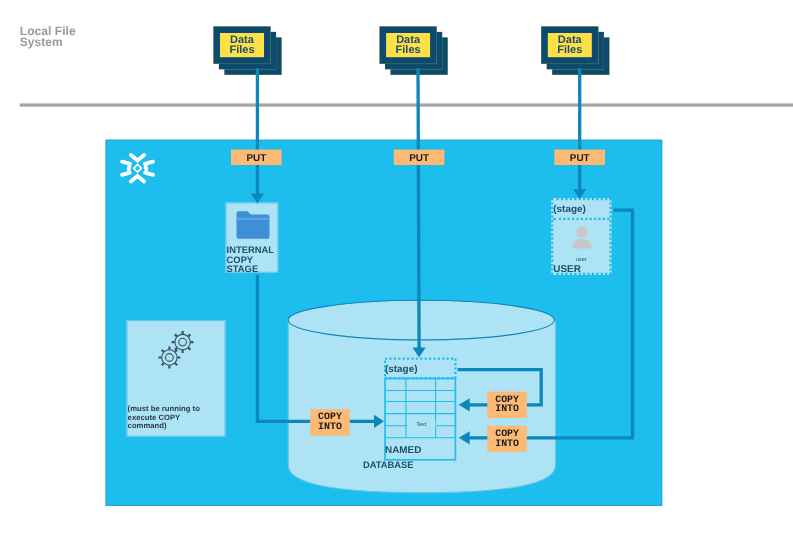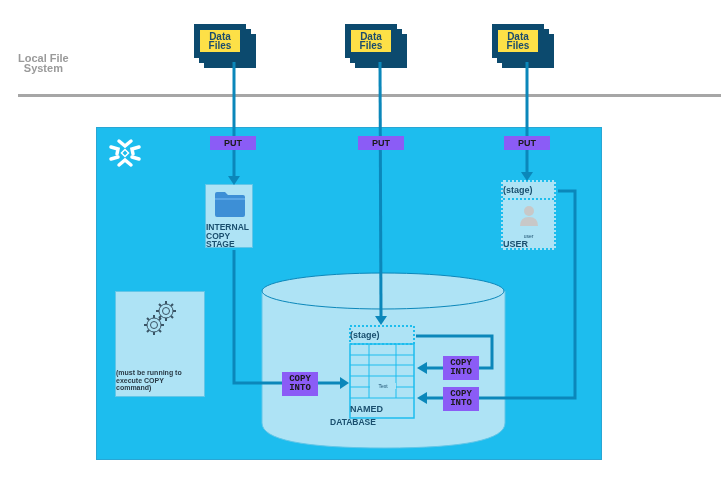--- a/index.html
+++ b/index.html
@@ -1,26 +1,26 @@
 <!DOCTYPE html>
 <html><head>
 <meta charset="utf-8">
 <style>
   html, body { margin:0; padding:0; background:#ffffff; }
   body { width:721px; height:491px; position:relative; overflow:hidden; font-family:"Liberation Sans", sans-serif; }
   .abs { position:absolute; }
-  .lfs { left:18px; top:53px; color:#9a9a9a; font-weight:bold; font-size:11px; line-height:10px;text-align:center; }
+  .lfs { left:18px; top:24px; color:#9a9a9a; font-weight:bold; font-size:11px; line-height:10px; }
   .divider { left:18px; top:94px; width:703px; height:3px; background:#a6a6a6; }
   .df { width:58px; height:40px; }
   .df .sheet { position:absolute; width:52px; height:34px; background:#fde047; border:6px solid #0c4a6e; box-sizing:border-box; }
   .df .s3 { left:10px; top:10px; }
   .df .s2 { left:5px; top:5px; }
   .df .s1 { left:0; top:0; display:flex; align-items:center; justify-content:center; text-align:center; color:#1c4c6c; font-weight:bold; font-size:10px; line-height:9px; }
   .sf { left:96px; top:127px; width:506px; height:333px; background:#1dbdee; border:1px solid #29a6d4; box-sizing:border-box; }
-  .label-box { background:#8b5cf6; color:#1a1a1a; font-weight:bold; font-size:9px; text-align:center; }
+  .label-box { background:#fdba74; color:#1a1a1a; font-weight:bold; font-size:9px; text-align:center; }
   .put { width:46px; height:14px; line-height:14px; }
   .copy { width:36px; height:24px; font-size:9px; line-height:9px; display:flex; align-items:center; justify-content:center;font-family:Liberation Mono, monospace; }
   .pale { background:#aee3f5; border:1px solid #62c6e8; box-sizing:border-box; }
   .dark-text { color:#1a4f6e; font-weight:bold; text-align:left; }
   svg.overlay { position:absolute; left:0; top:0; }
 </style>
 </head>
 <body>
 
 <div class="abs lfs">

